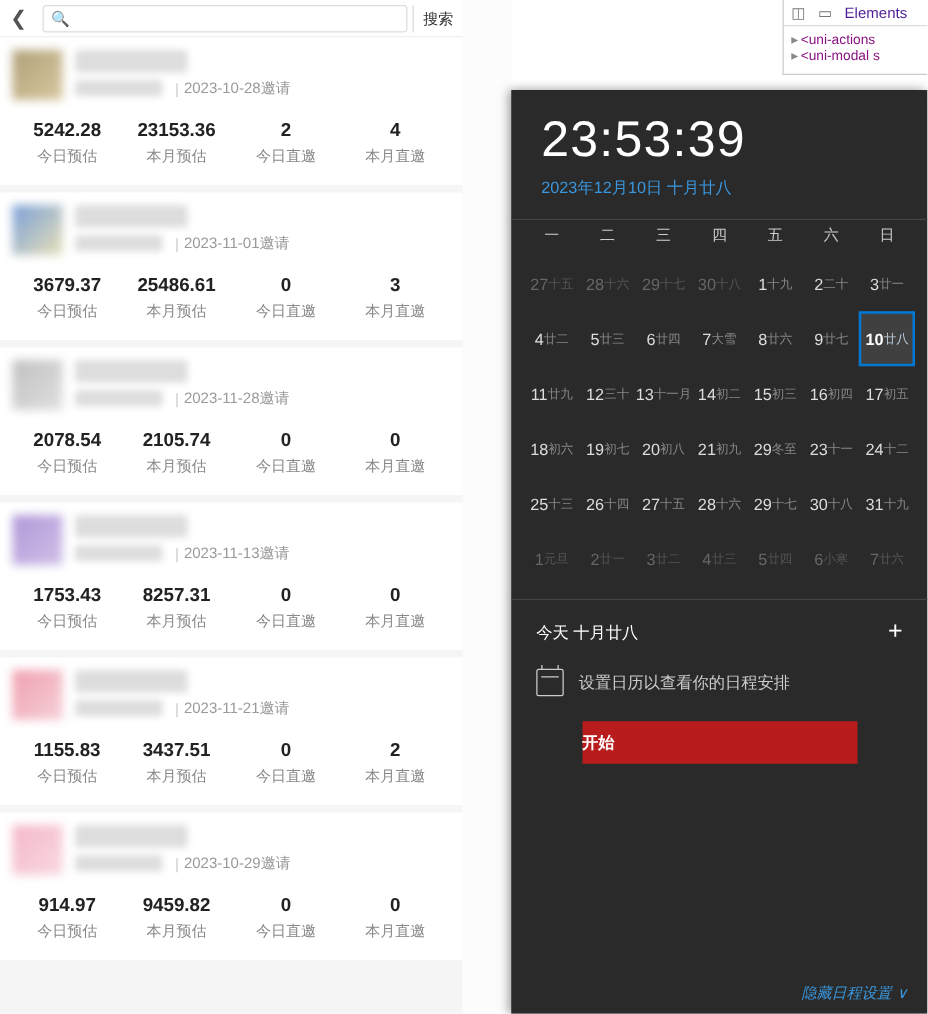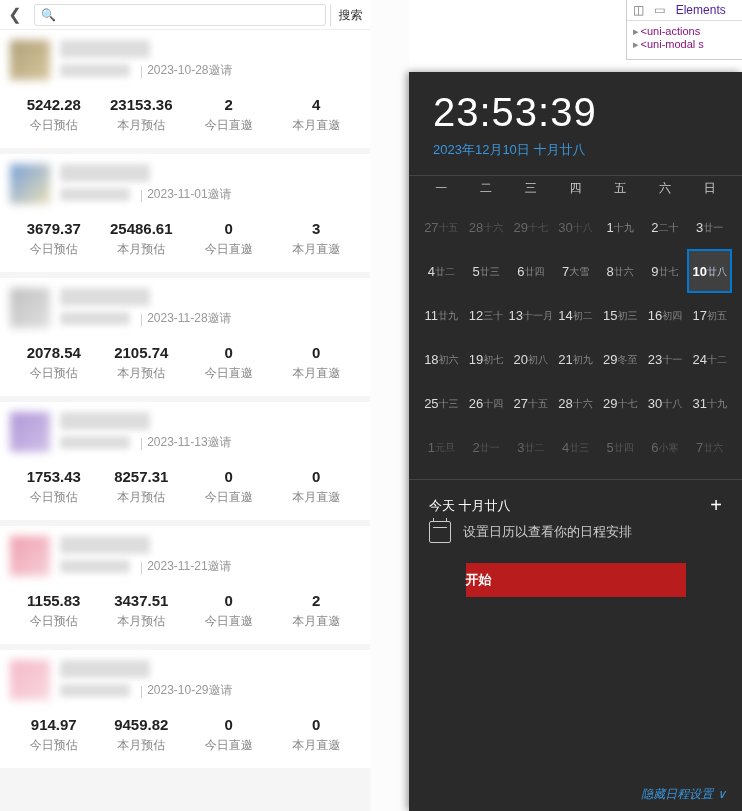--- a/index.html
+++ b/index.html
@@ -59,21 +59,21 @@
 .cell { flex: 1; height: 44px; display: flex; flex-direction: row; align-items: center; justify-content: center; color: #ddd; font-size: 13px; position: relative; cursor: pointer; }
 .cell .d { line-height: 1; }
 .cell .lunar { font-size: 10px; color: #888; margin-top: 2px; line-height: 1; }
 .cell.other { color: #666; }
 .cell.other .lunar { color: #555; }
 .cell.today { outline: 2px solid #0078d4; outline-offset: -2px; background: #404040; }
 .cell.today .d { color: #fff; font-weight: 600; }
 .cell.today .lunar { color: #bcd; }
 
 .agenda { padding: 14px 20px; border-top: 1px solid #444; }
-.agenda-top { display: flex; align-items: center; }
+.agenda-top { display: flex; align-items: center; margin-bottom: 14px; }
 .agenda-top .t { flex: 1; color: #fff; font-size: 13px; }
 .plus { color: #fff; font-size: 20px; font-weight: 300; cursor: pointer; }
 .agenda-body { display: flex; align-items: center; gap: 12px; padding: 4px 0 16px; }
 .cal-icon { width: 22px; height: 22px; border: 1.5px solid #ccc; border-radius: 2px; position: relative; }
 .cal-icon::before { content: ""; position: absolute; top: -4px; left: 3px; right: 3px; height: 4px; border-left: 1.5px solid #ccc; border-right: 1.5px solid #ccc; }
 .cal-icon::after { content: ""; position: absolute; top: 5px; left: 3px; right: 3px; height: 1px; background: #ccc; }
 .agenda-msg { color: #ccc; font-size: 13px; }
 .start-btn { display: block; margin: 4px auto 0; width: 220px; background: #b91c1c; color: #fff; padding: 8px 0; font-size: 13px; cursor: pointer; font-weight: bold; }
 
 .hide-row { position: absolute; bottom: 8px; right: 16px; color: #3a96dd; font-size: 12px; cursor: pointer; font-style: italic; }

